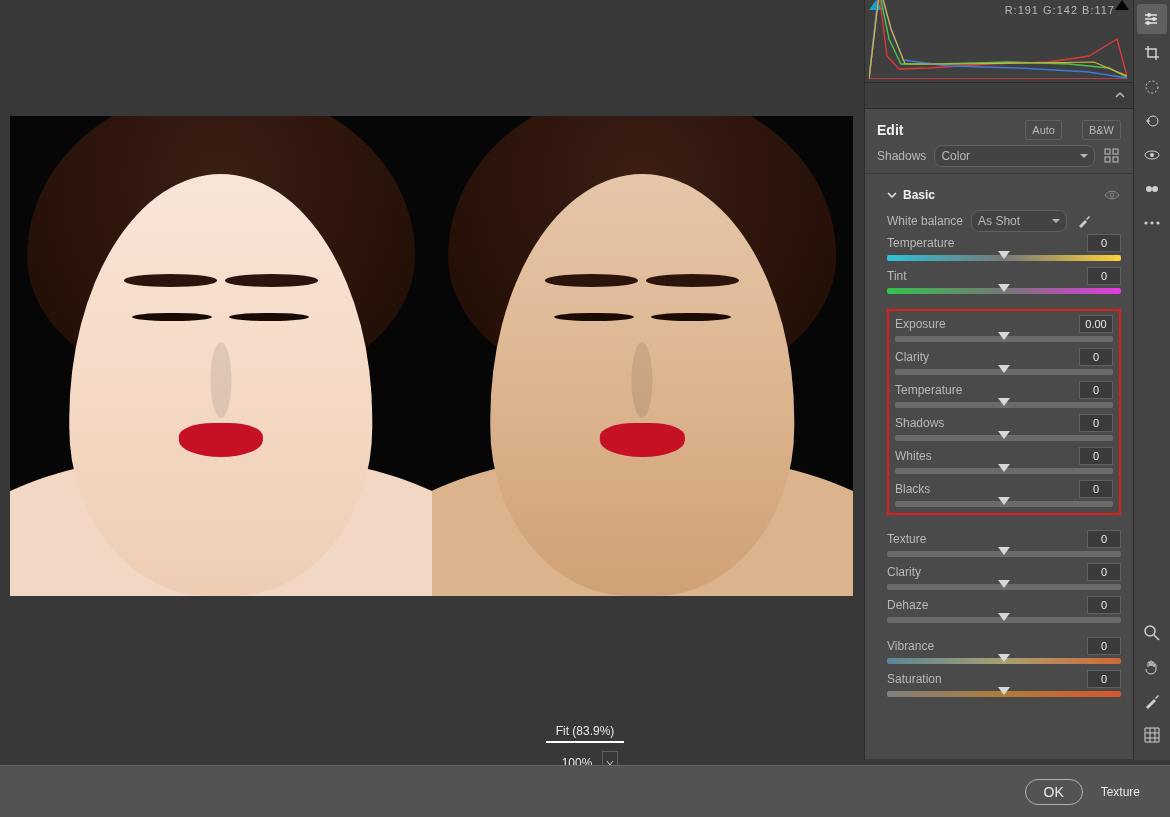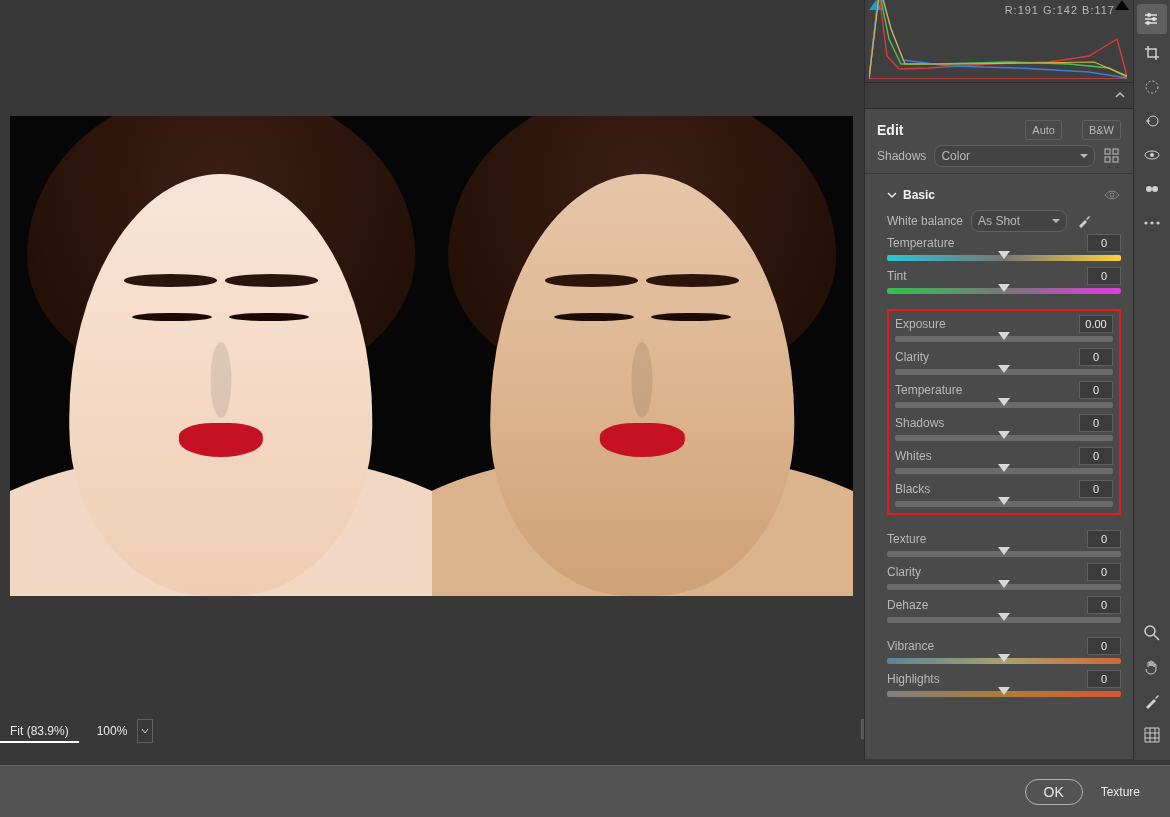--- a/index.html
+++ b/index.html
@@ -50,21 +50,21 @@
   .ps-logo{
     position:absolute;left:394px;top:406px;width:72px;height:72px;
     border:3px solid var(--blue);background:#001e26;display:flex;
     align-items:center;justify-content:center;
     color:var(--blue);font-weight:700;font-size:32px;
   }
 
   
   .view-bar{
     position:absolute;left:0;top:719px;height:32px;width:100%;
-    display:flex;align-items:flex-start;gap:8px;color:var(--text);font-size:12px;
+    display:flex;align-items:center;gap:8px;color:var(--text);font-size:12px;flex-direction:column;
   }
   .view-item{height:24px;line-height:24px;padding:0 10px;}
   .fit{border-bottom:2px solid #fff;}
   .zoom-dd{display:flex;align-items:center;}
   .dd-caret{width:16px;height:24px;border:1px solid var(--border);display:flex;align-items:center;justify-content:center;}
   .before-after{margin-left:700px;display:flex;gap:6px;}
   .ba-btn{width:22px;height:20px;border:1px solid var(--border);background:#555;}
   .ba-btn.split{background:linear-gradient(90deg,#999 50%,#555 50%);}
 
   
@@ -358,21 +358,21 @@
         <div class="slider-row">
           <span class="label">Vibrance</span>
           <input class="val-input" value="0" style="">
         </div>
         <div class="track vib">
             <div class="handle"></div>
           </div>
       </div>
       <div class="slider-wrap">
         <div class="slider-row">
-          <span class="label">Highlights</span>
+          <span class="label">Saturation</span>
           <input class="val-input" value="0" style="">
         </div>
         <div class="track sat">
             <div class="handle"></div>
           </div>
       </div>
     </div>
   </div>
 
   <div class="right-tools">

